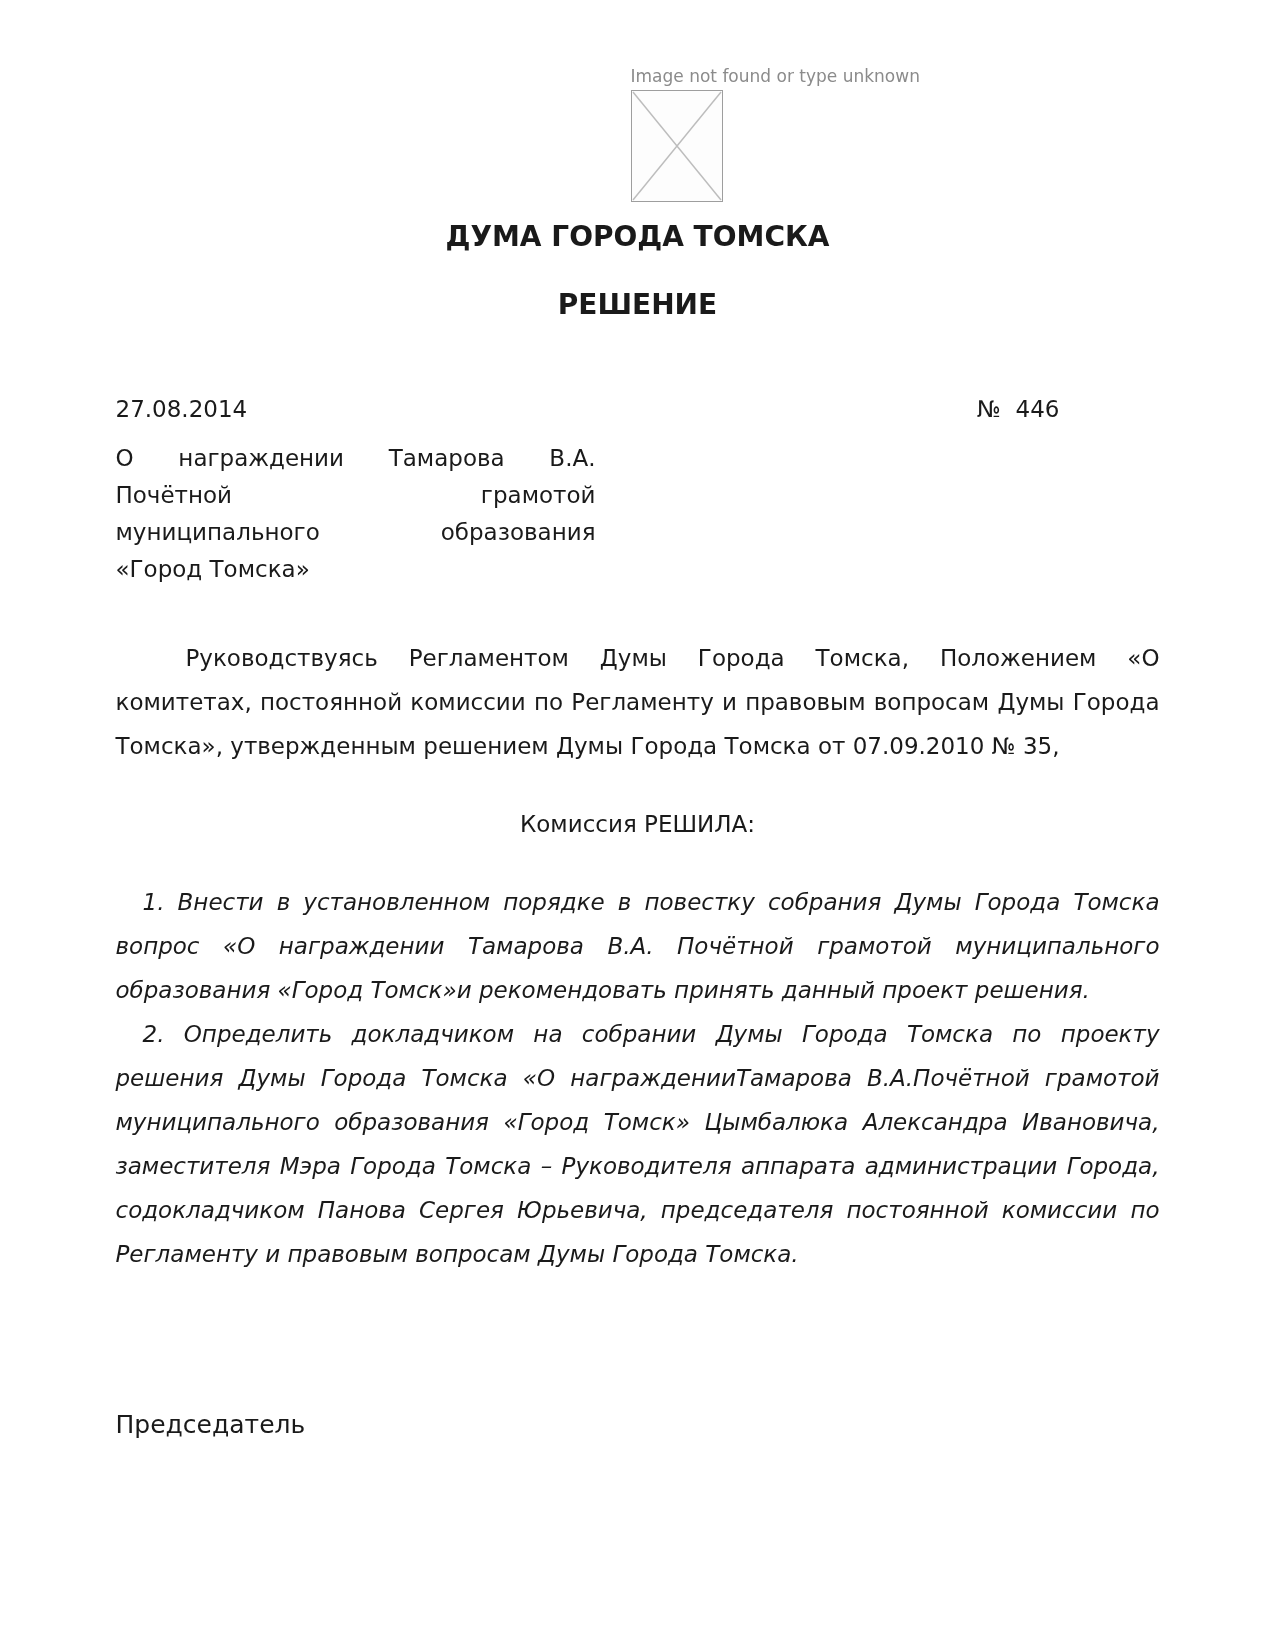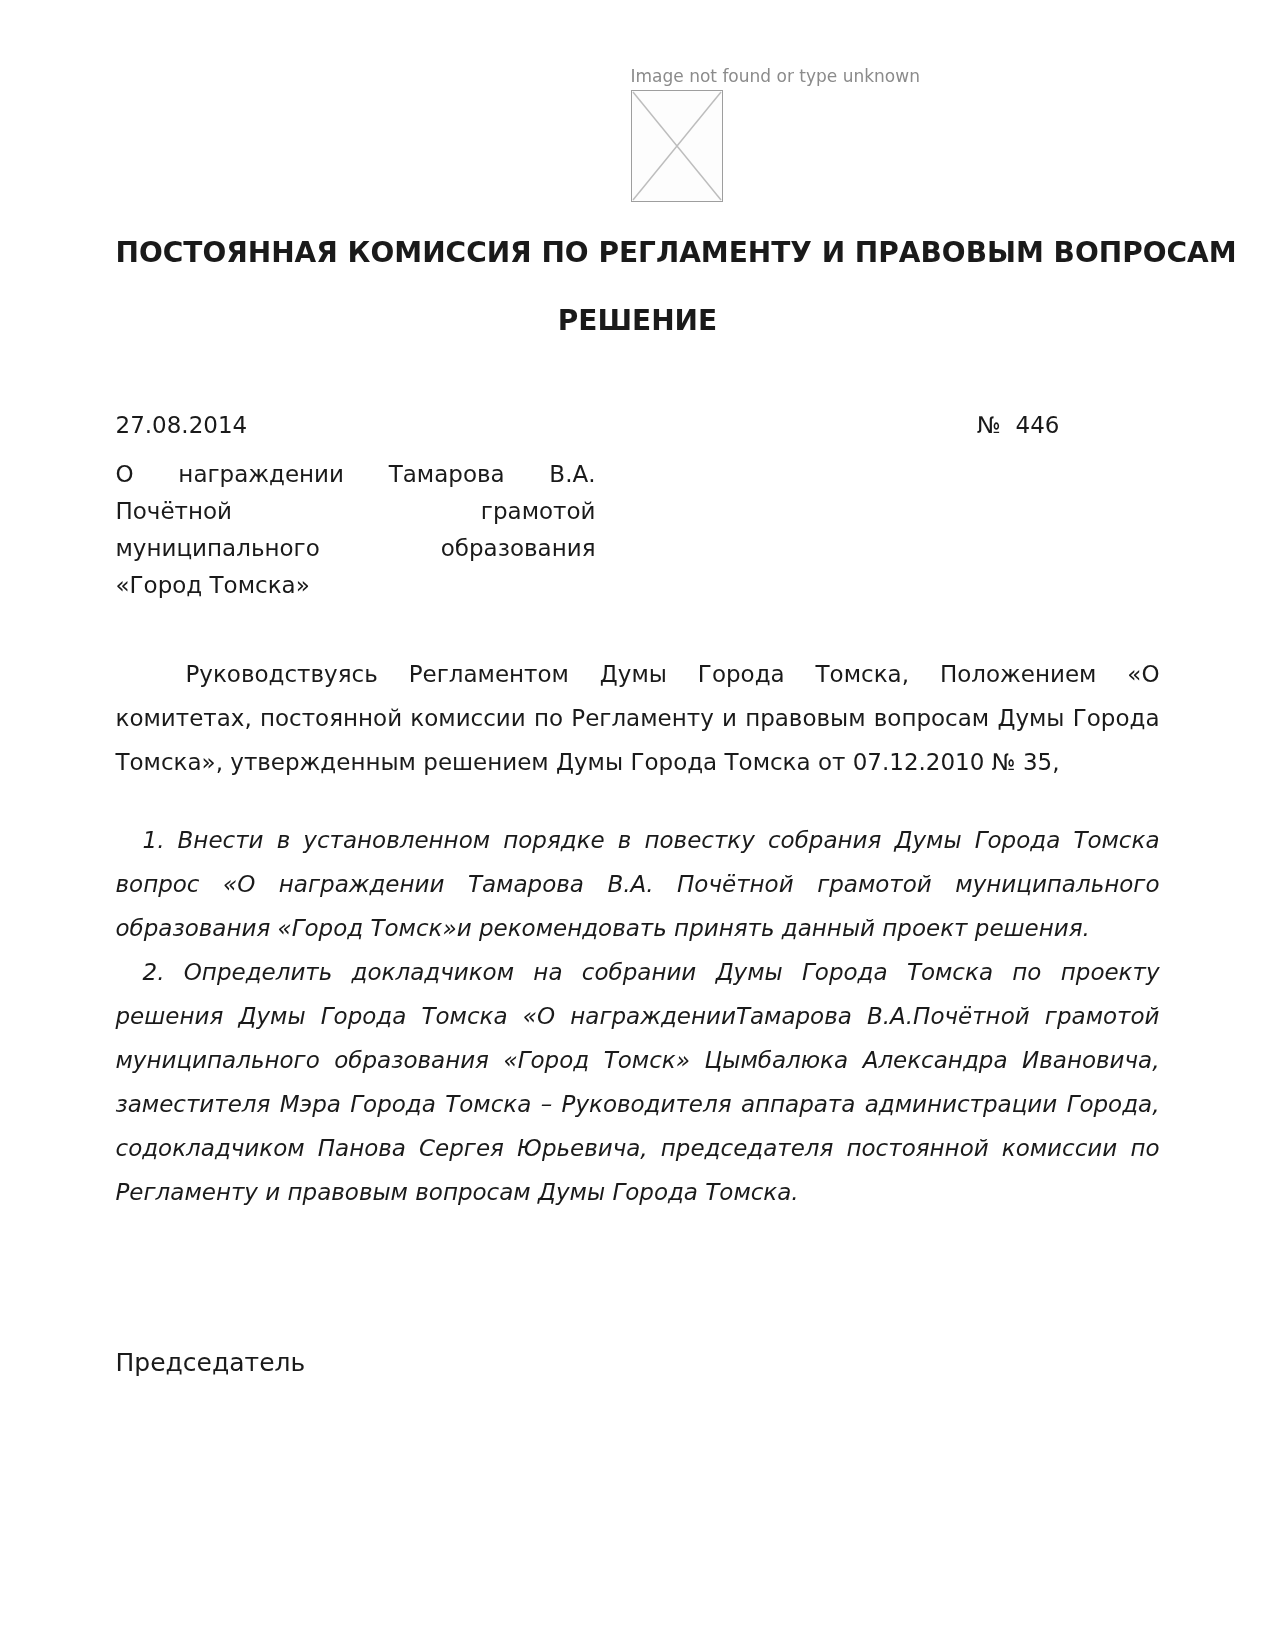--- a/index.html
+++ b/index.html
@@ -104,39 +104,40 @@
   <div class="img-area">
     <div class="img-alt">Image not found or type unknown</div>
     <div class="xbox">
       <svg viewBox="0 0 92 112" preserveAspectRatio="none" aria-hidden="true">
         <line x1="1" y1="1" x2="91" y2="111" stroke="#bdbdbd" stroke-width="1.5"></line>
         <line x1="91" y1="1" x2="1" y2="111" stroke="#bdbdbd" stroke-width="1.5"></line>
       </svg>
     </div>
   </div>
 
+  <div class="h-org">ДУМА ГОРОДА ТОМСКА</div>
 
-  <div class="h-comm">ПОСТОЯННАЯ КОМИССИЯ ПО РЕГЛАМЕНТУ И ПРАВОВЫМ ВОПРОСАМ</div>
 
   <div class="h-doc">РЕШЕНИЕ</div>
 
   <div class="meta-row">
     <span class="meta-date">27.08.2014</span>
     <span class="meta-number">№  446</span>
   </div>
 
   <div class="subject">
     <div class="line">О награждении Тамарова В.А.</div>
     <div class="line">Почётной грамотой</div>
     <div class="line">муниципального образования</div>
     <div class="line last">«Город Томска»</div>
   </div>
 
-  <div class="preamble">Руководствуясь Регламентом Думы Города Томска, Положением «О комитетах, постоянной комиссии по Регламенту и правовым вопросам Думы Города Томска», утвержденным решением Думы Города Томска от 07.12.2010 № 35,</div>
+  <div class="preamble">Руководствуясь Регламентом Думы Города Томска, Положением «О комитетах, постоянной комиссии по Регламенту и правовым вопросам Думы Города Томска», утвержденным решением Думы Города Томска от 07.09.2010 № 35,</div>
 
+  <div class="resolved">Комиссия РЕШИЛА:</div>
 
   <div class="items">
     <div class="item">1. Внести в установленном порядке в повестку собрания Думы Города Томска вопрос «О награждении Тамарова В.А. Почётной грамотой муниципального образования «Город Томск»и рекомендовать принять данный проект решения.</div>
     <div class="item">2. Определить докладчиком на собрании Думы Города Томска по проекту решения Думы Города Томска «О награжденииТамарова В.А.Почётной грамотой муниципального образования «Город Томск» Цымбалюка Александра Ивановича, заместителя Мэра Города Томска – Руководителя аппарата администрации Города, содокладчиком Панова Сергея Юрьевича, председателя постоянной комиссии по Регламенту и правовым вопросам Думы Города Томска.</div>
   </div>
 
   <div class="signature">Председатель</div>
 
 </div>
 

